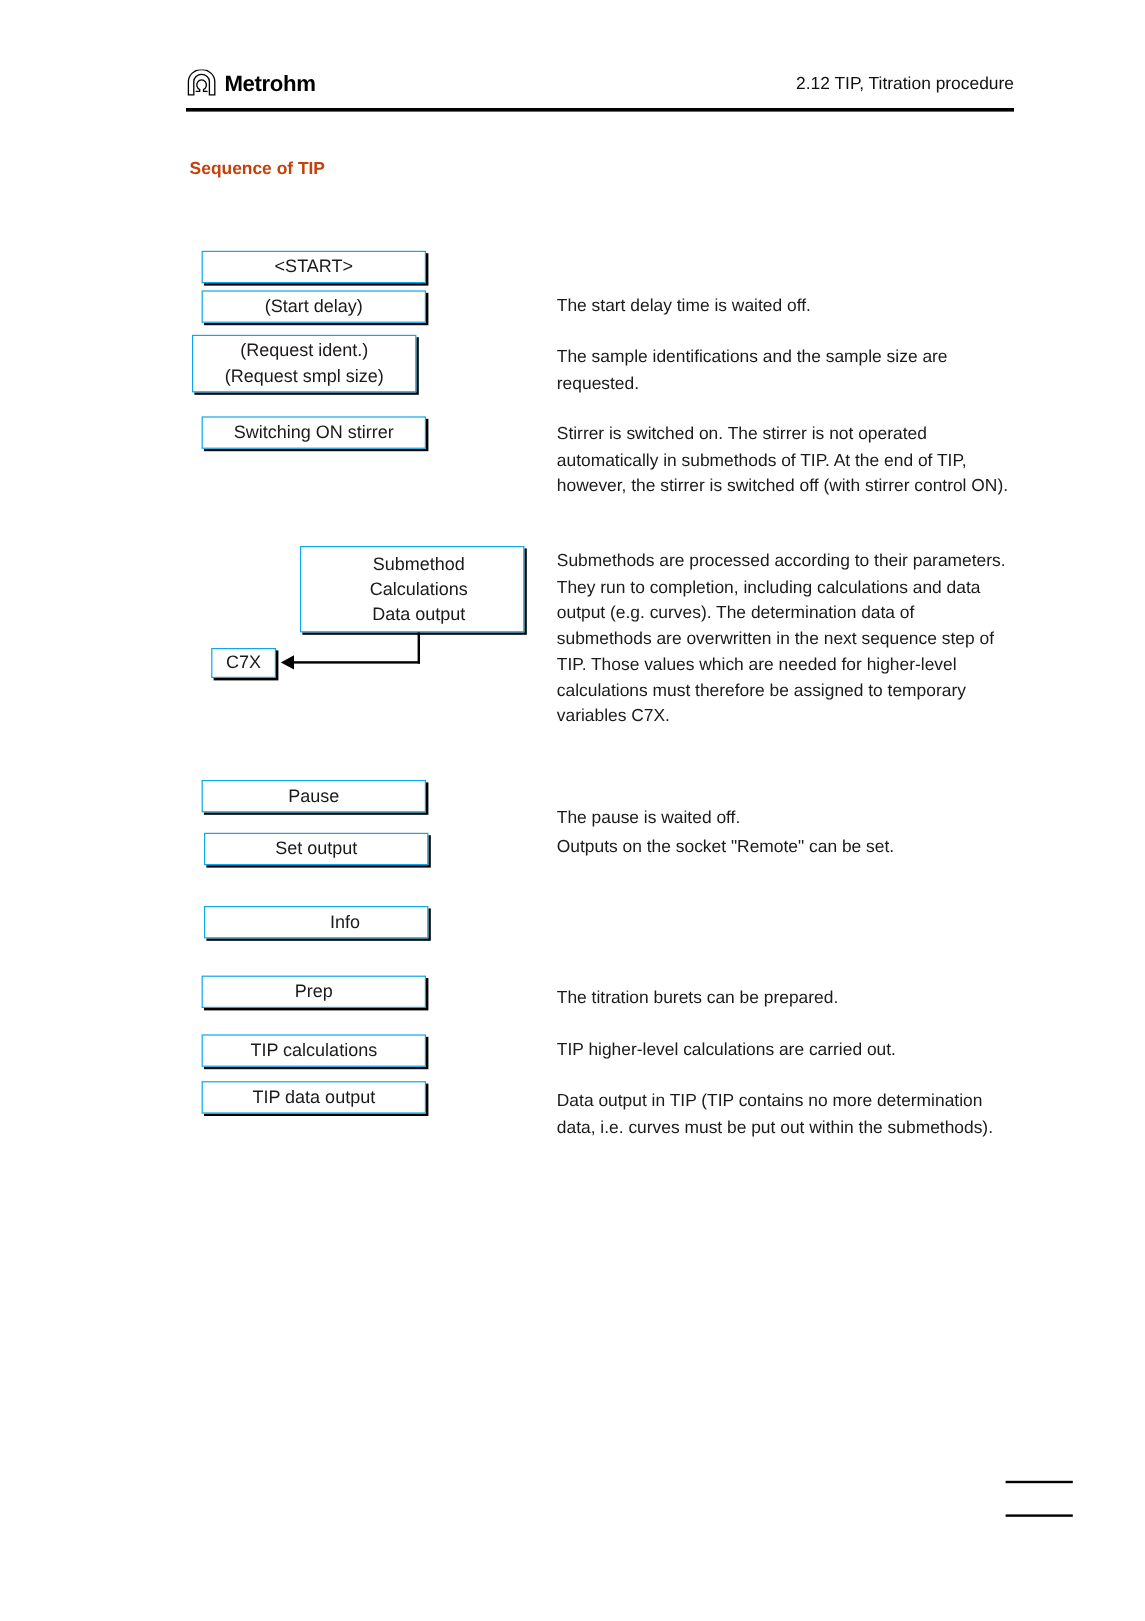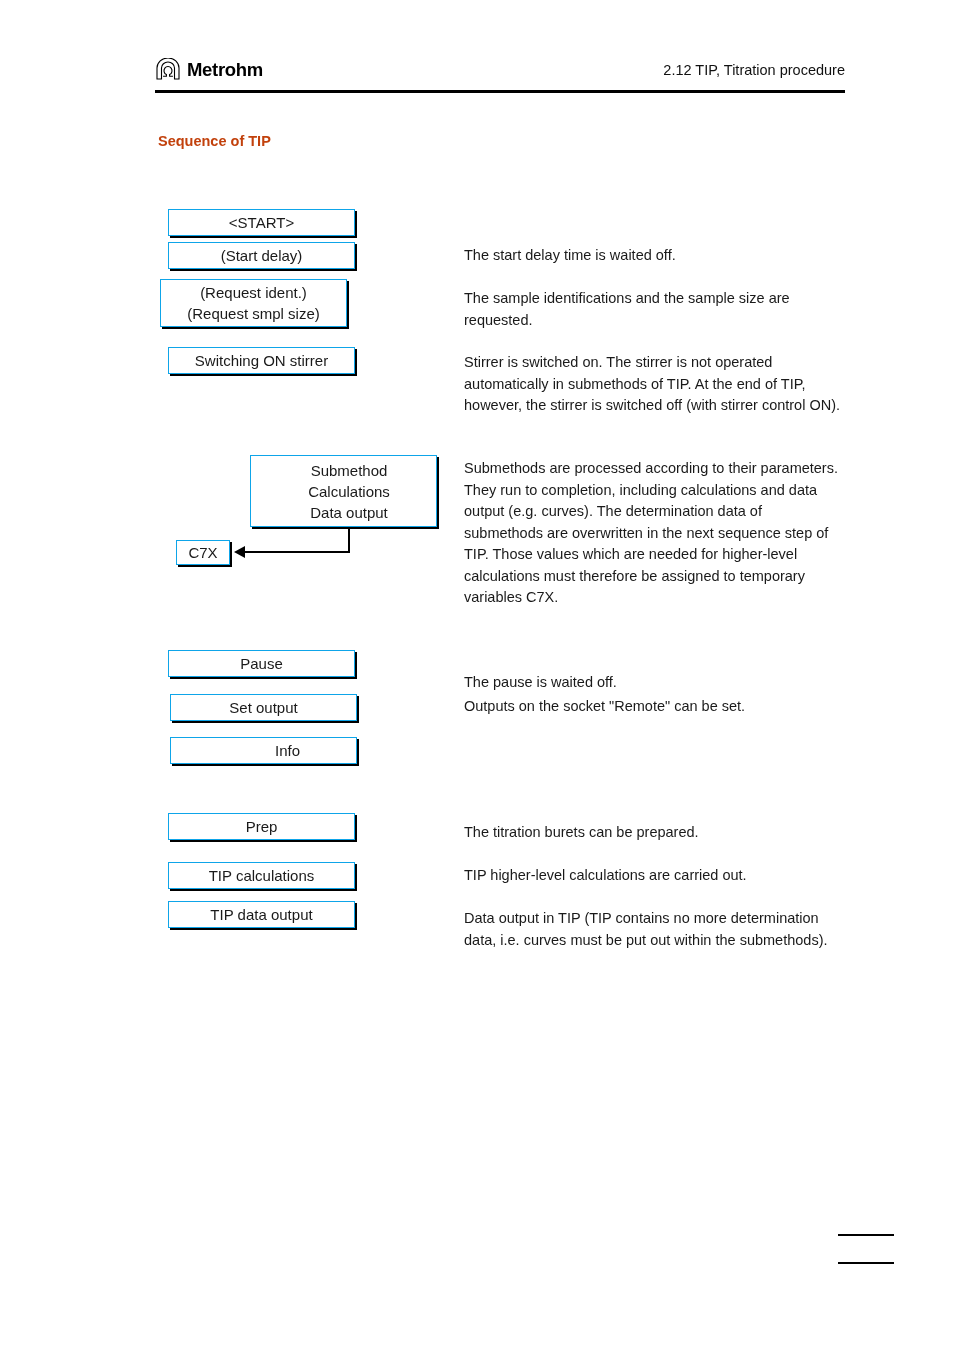--- a/index.html
+++ b/index.html
@@ -201,21 +201,21 @@
     </div>
 
     <div class="node" style="left:168px; top:650px; width:187px; height:27px;">
       <span class="line">Pause</span>
     </div>
 
     <div class="node" style="left:170px; top:694px; width:187px; height:27px;">
       <span class="line">Set output</span>
     </div>
 
-    <div class="node" style="left:170px; top:737px; width:187px; height:27px;padding-left:48px;">
+    <div class="node" style="left:170px; top:755px; width:187px; height:27px;padding-left:48px;">
       <span class="line">Info</span>
     </div>
 
     <div class="node" style="left:168px; top:813px; width:187px; height:27px;">
       <span class="line">Prep</span>
     </div>
 
     <div class="node" style="left:168px; top:862px; width:187px; height:27px;">
       <span class="line">TIP calculations</span>
     </div>

